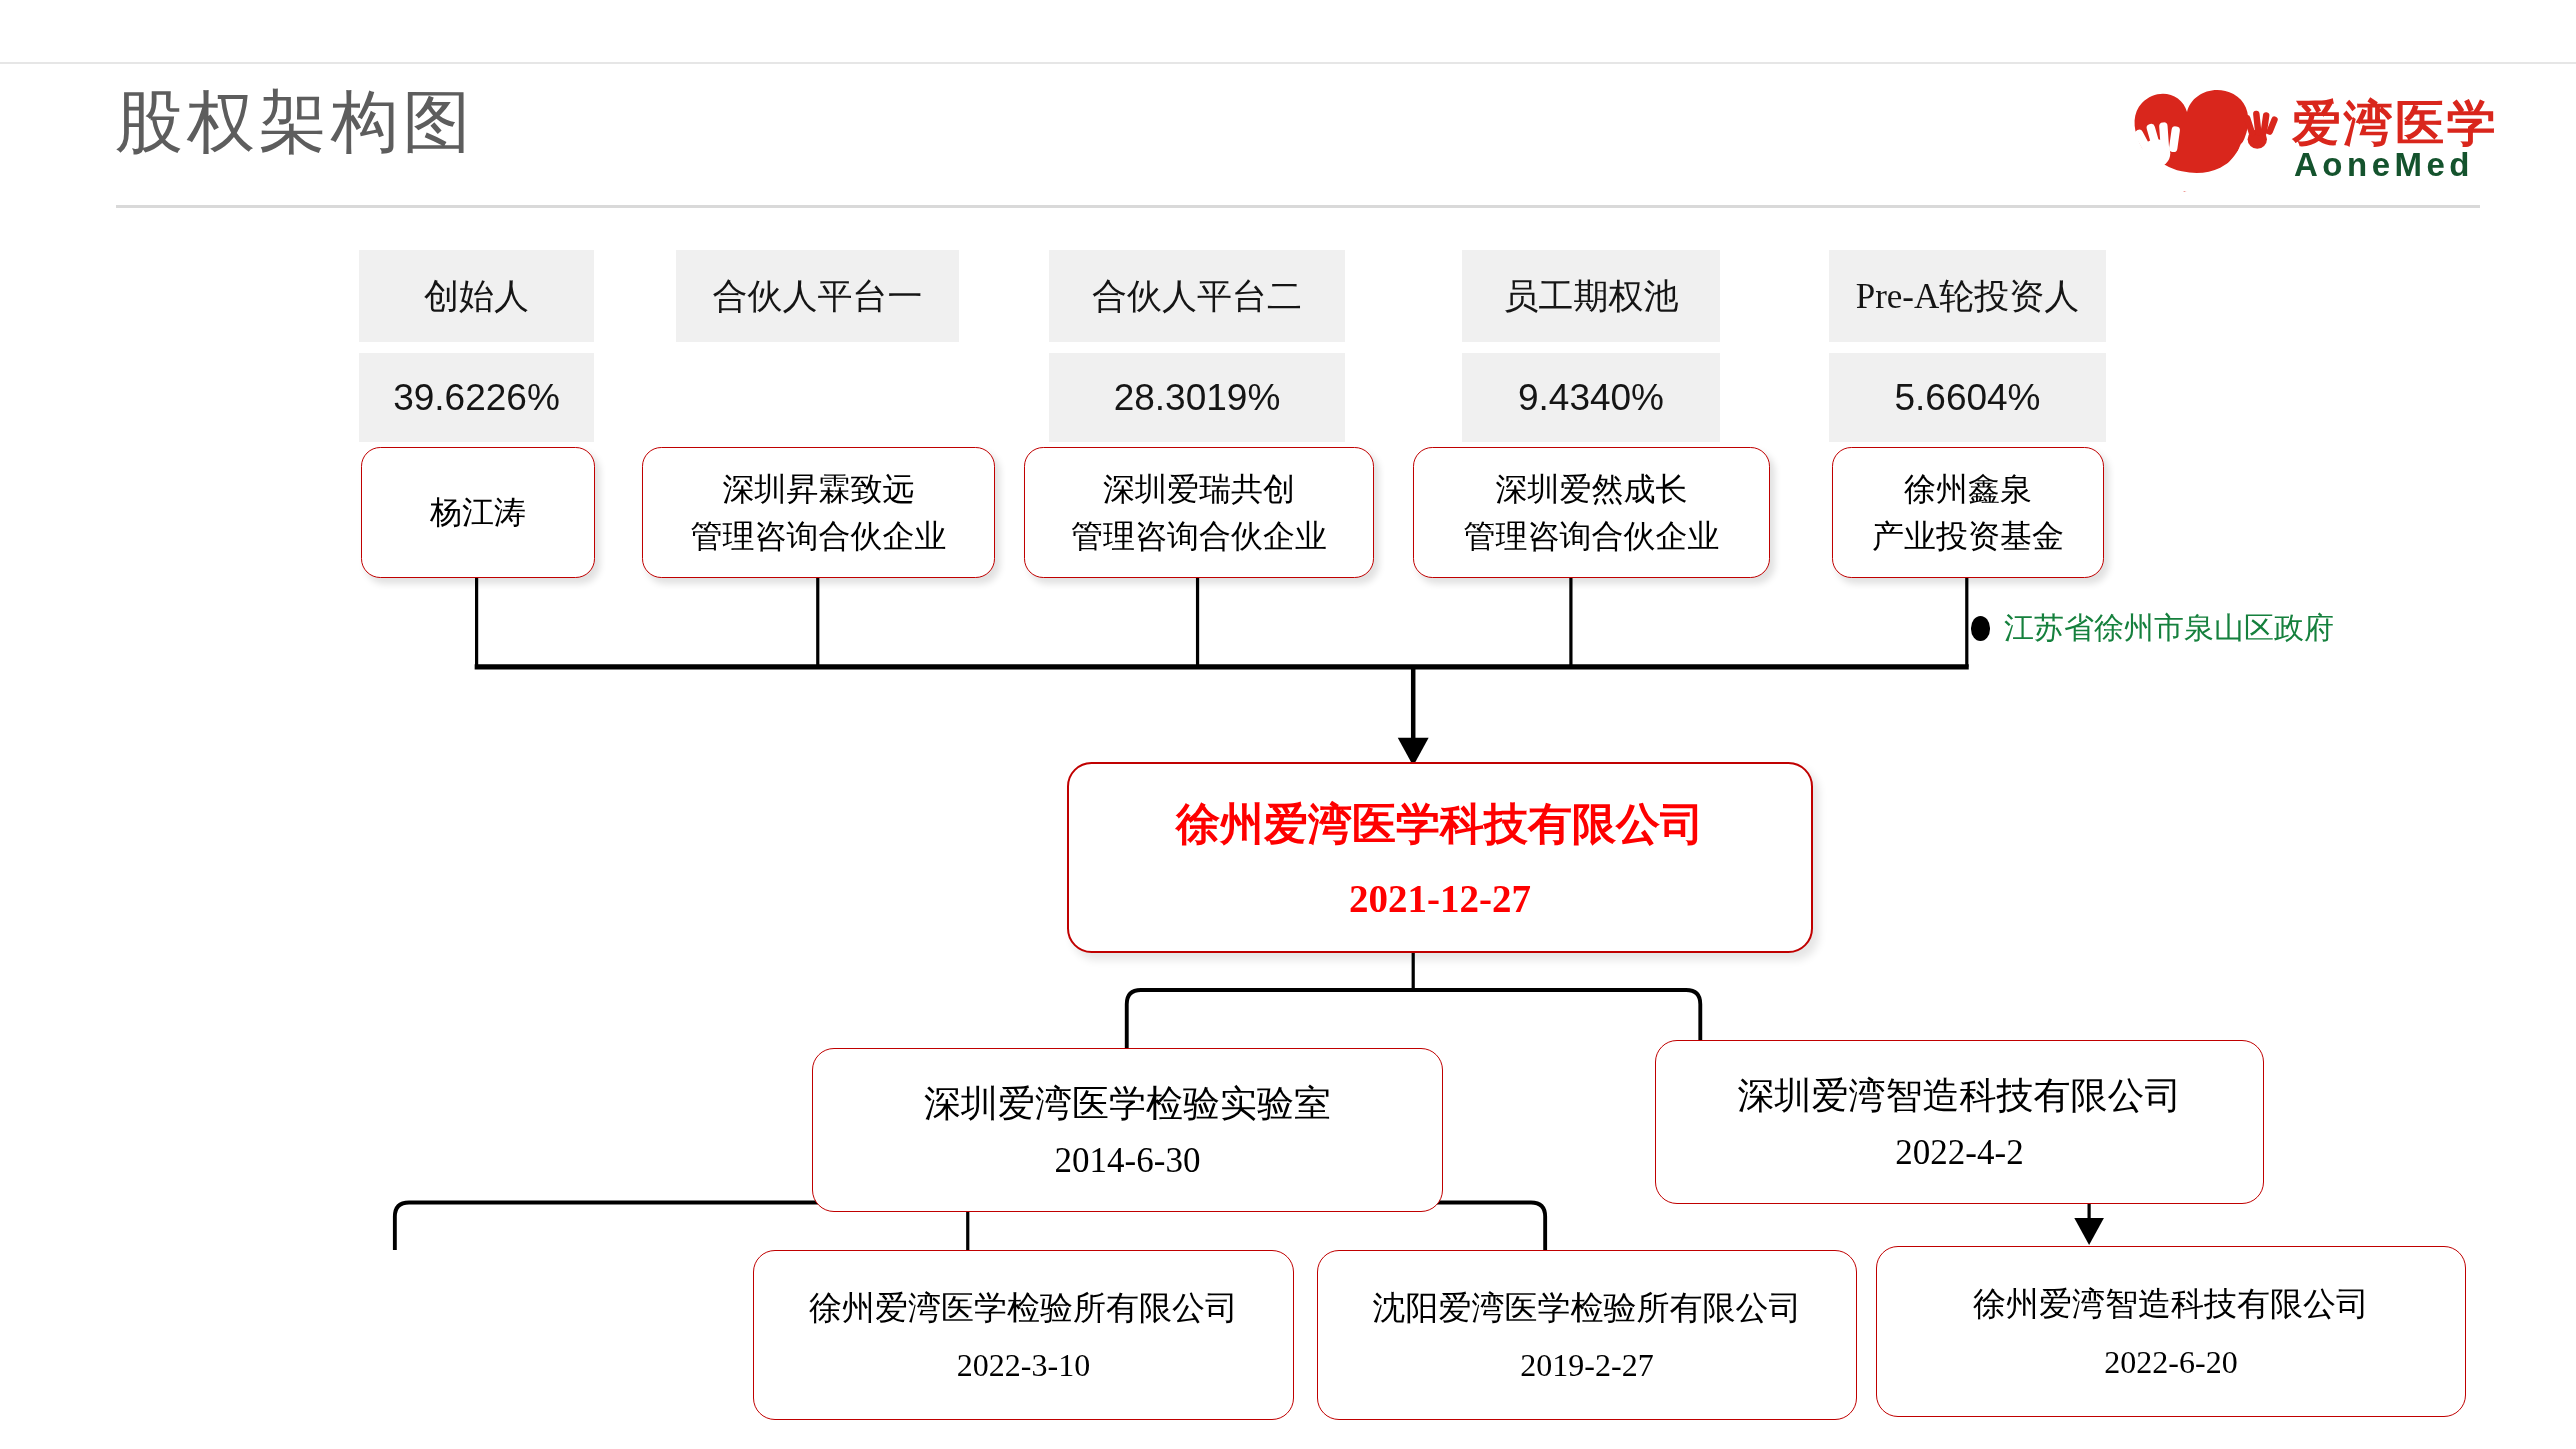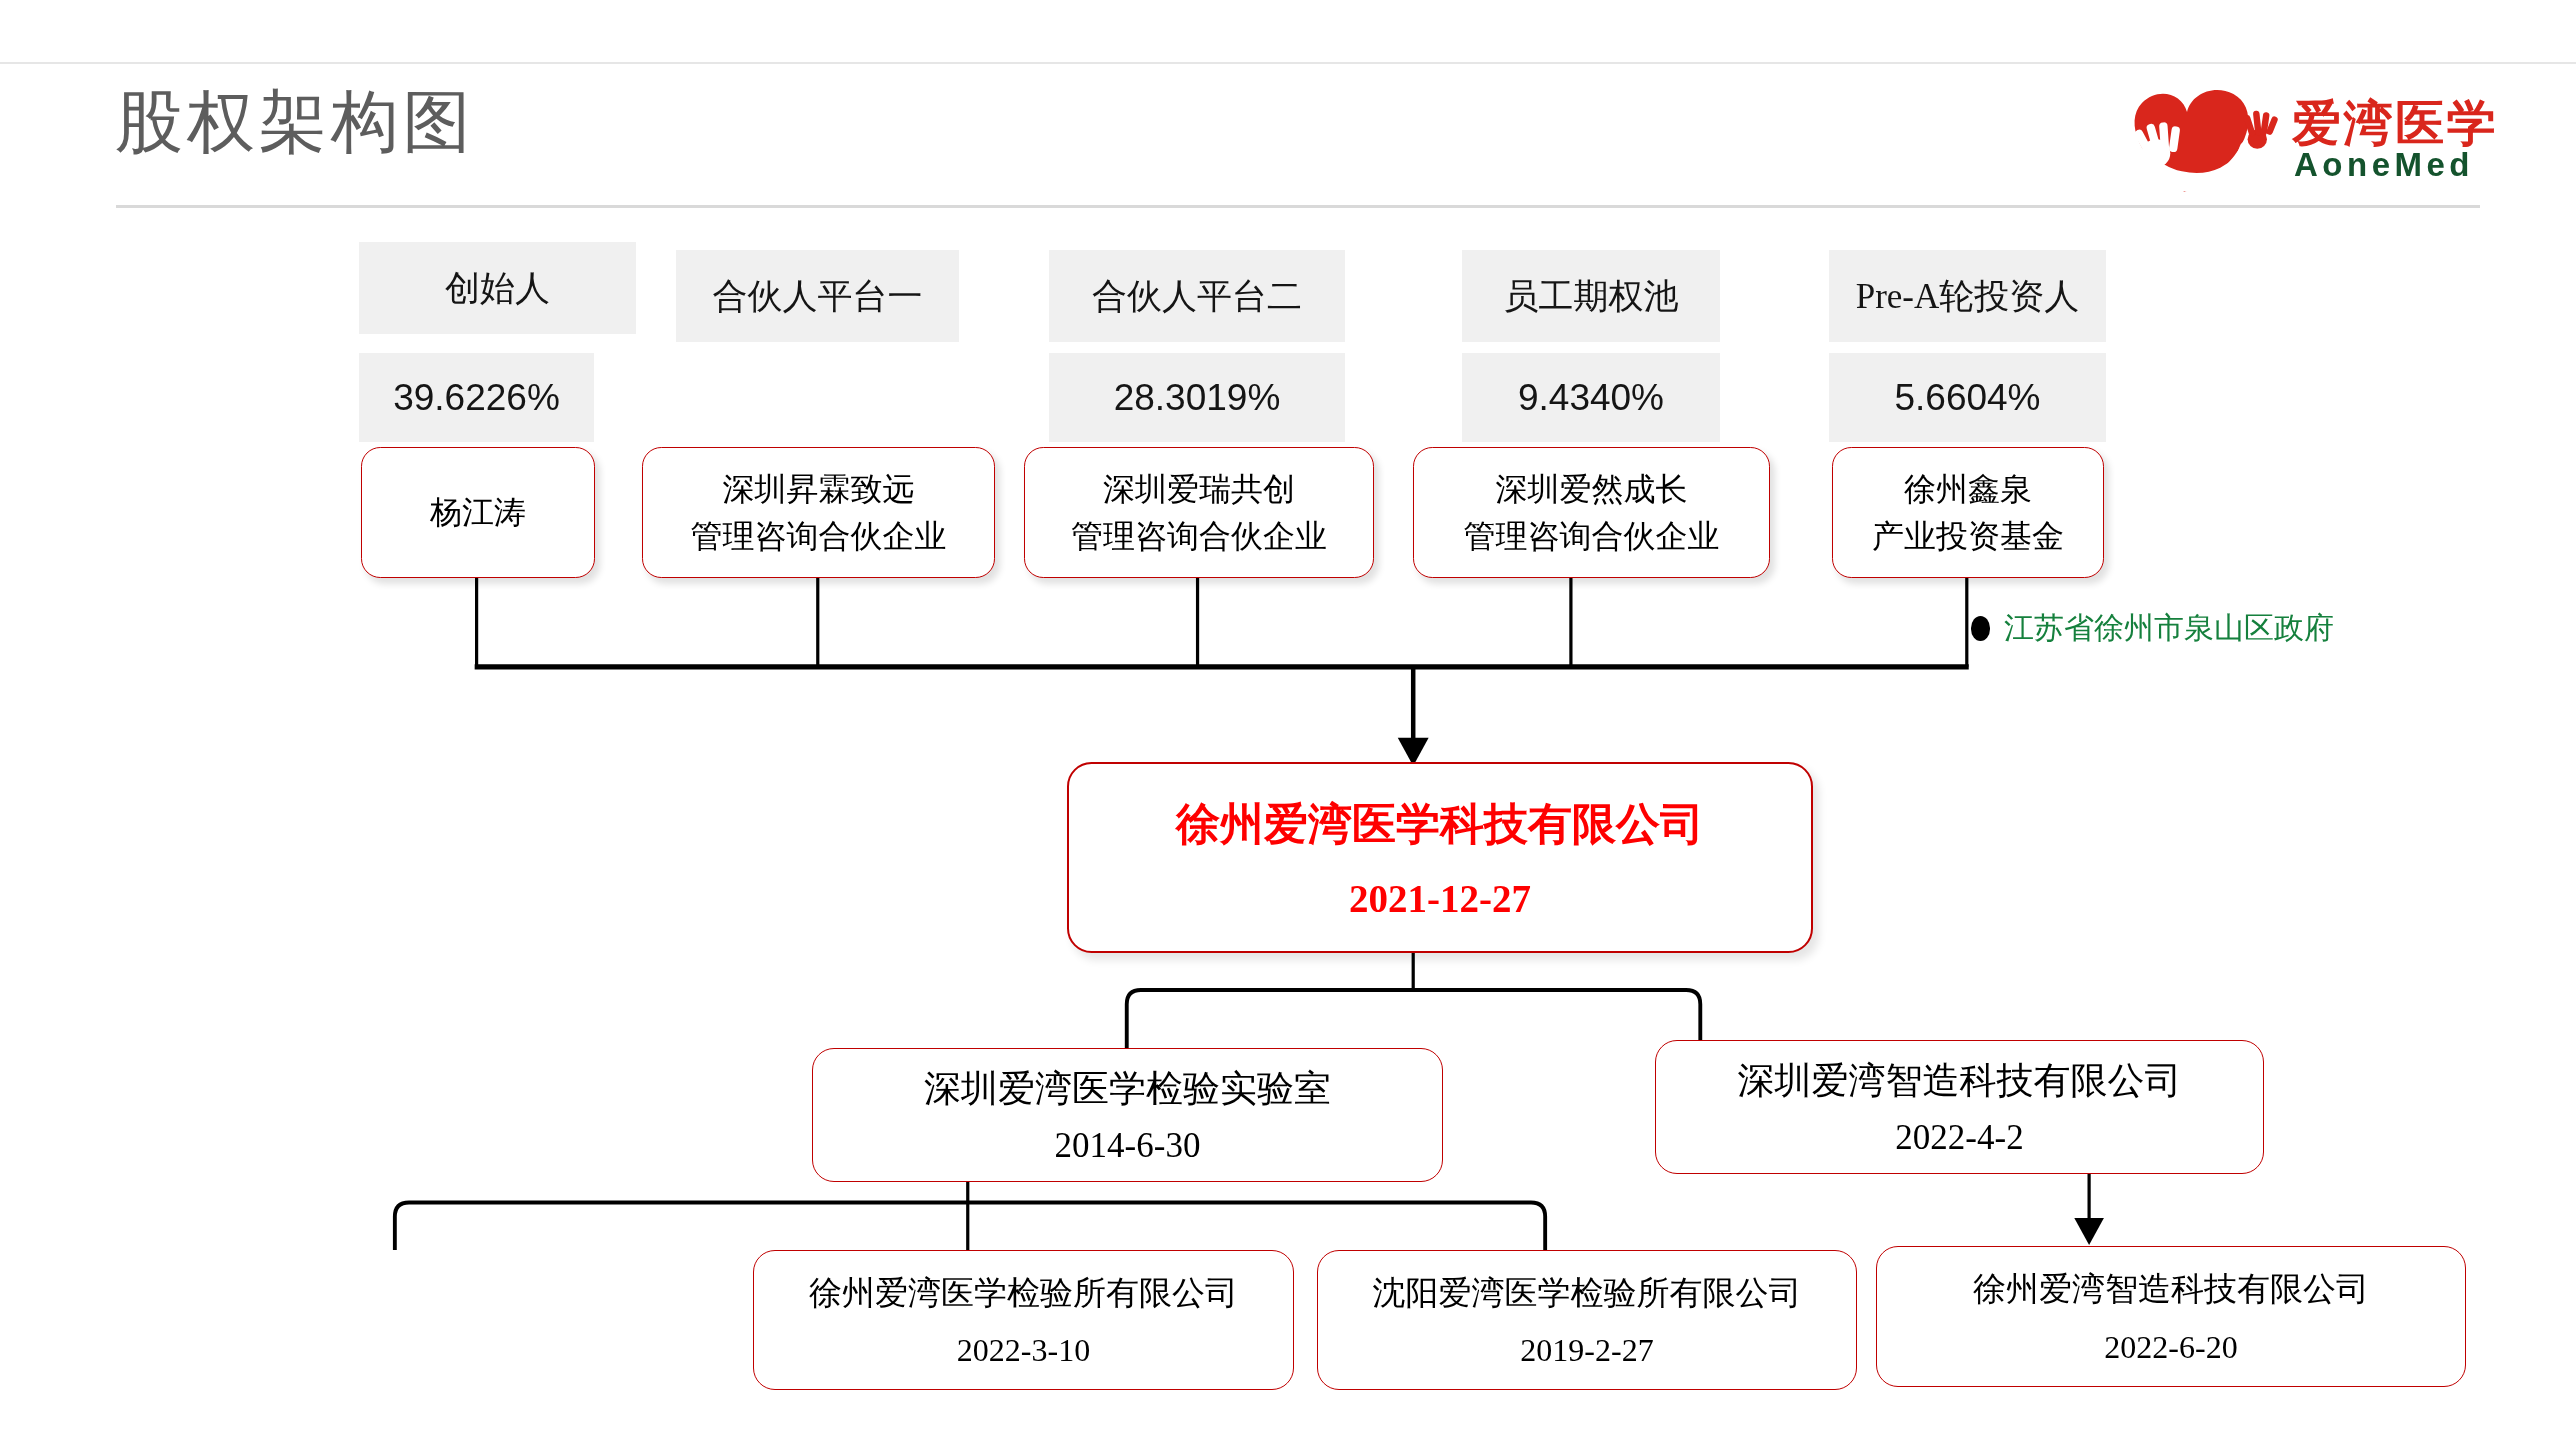--- a/index.html
+++ b/index.html
@@ -26,21 +26,21 @@
 
   .company-box{position:absolute;left:1067px;top:762px;width:742px;height:187px;background:#fff;
                border:2.6px solid #c00000;border-radius:24.5px;display:flex;flex-direction:column;
                align-items:center;justify-content:center;gap:22px;text-align:center;
                box-shadow:5.2px 6.4px 9px rgba(0,0,0,0.10);}
   .company-name{font-size:44px;font-weight:bold;color:#fe0000;}
   .company-date{font-size:39px;font-weight:bold;color:#fe0000;}
 
   .sub-node{position:absolute;background:#fff;border:1.9px solid #c00000;border-radius:22px;
             display:flex;flex-direction:column;align-items:center;justify-content:space-evenly;
-            padding:3px 0;text-align:center;color:#000;}
+            padding:18px 0;text-align:center;color:#000;}
   .l2-name{font-size:37px;}
   .l2-date{font-size:35px;}
   .l3-name{font-size:33px;}
   .l3-date{font-size:32px;}
 
   .note-bullet{position:absolute;left:1971px;top:616px;width:19.3px;height:24.5px;border-radius:50%;background:#000;}
   .note-text{position:absolute;left:2004px;top:610px;height:36px;line-height:36px;font-size:30px;color:#15803d;}
 
   svg.wires{position:absolute;left:0;top:0;width:2576px;height:1449px;}
 </style>
@@ -90,21 +90,21 @@
       <circle cx="213" cy="90" r="15"></circle>
       <rect x="196" y="52" width="10" height="34" rx="5" transform="rotate(-18 201 69)"></rect>
       <rect x="208" y="46" width="10" height="38" rx="5" transform="rotate(-6 213 65)"></rect>
       <rect x="220" y="48" width="10" height="36" rx="5" transform="rotate(8 225 66)"></rect>
       <rect x="231" y="54" width="10" height="30" rx="5" transform="rotate(22 236 69)"></rect>
     </g>
   </svg>
   <div class="logo-cn">爱湾医学</div>
   <div class="logo-en">AoneMed</div>
 
-  <div class="gray-box role" style="left:359px;top:242px;width:277px;height:92px">
+  <div class="gray-box role" style="left:359px;top:250px;width:235px;height:92px">
       <span>创始人</span>
     </div>
   <div class="gray-box pct" style="left:359px;top:353px;width:235px;height:89px">
       <span>39.6226%</span>
     </div>
   <div class="red-node" style="left:361px;top:447px;width:232px;height:129px">
     <div class="holder-name">杨江涛</div>
     <div class="holder-name"></div>
   </div>
 

